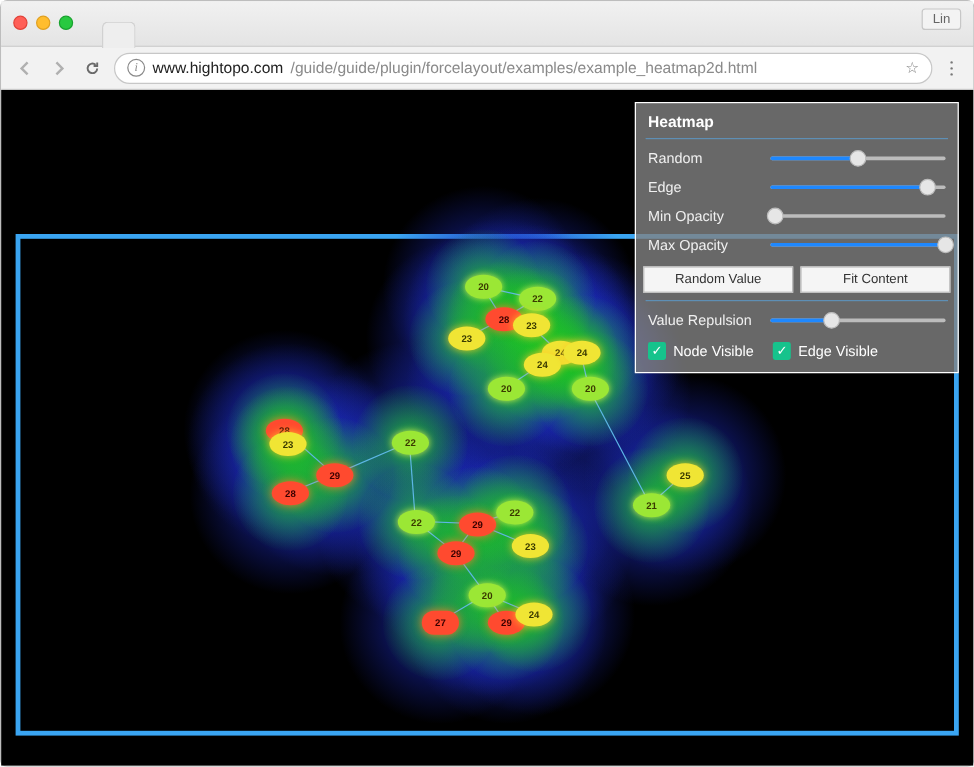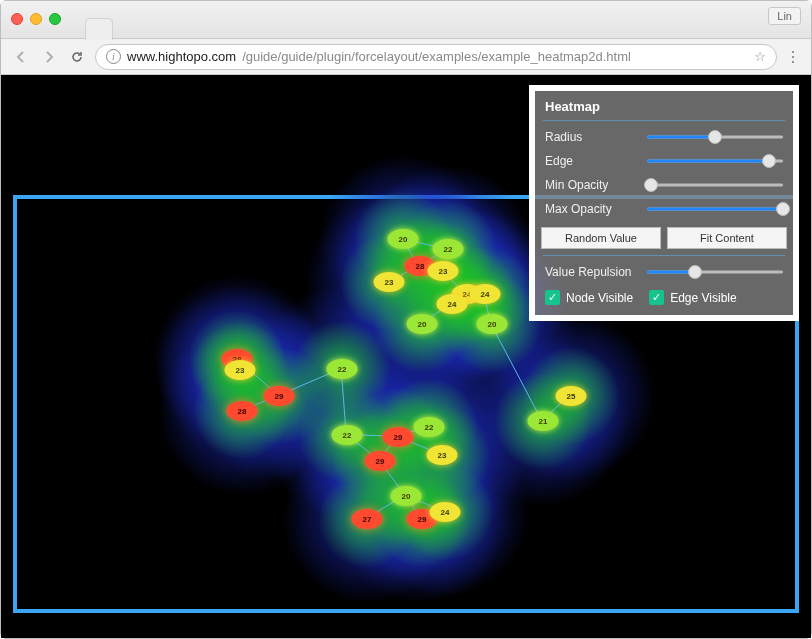--- a/index.html
+++ b/index.html
@@ -42,21 +42,21 @@
   .b-blue  { background: radial-gradient(circle, rgba(27,42,190,0.9) 0%, rgba(27,42,190,0.0) 70%); }
   .b-green { background: radial-gradient(circle, rgba(30,200,30,0.85) 0%, rgba(30,200,30,0.0) 72%); }
   .node { position:absolute; width:31px; height:20px; border-radius:50%; display:flex; align-items:center; justify-content:center; font-size:8px; color:#3a3a00; font-weight:600; transform:translate(-50%,-50%); }
   .node.lime   { background:#9be735; box-shadow:0 0 6px rgba(255,255,80,0.8); }
   .node.yellow { background:#f0e534; box-shadow:0 0 7px rgba(255,200,40,0.9); }
   .node.red    { background:#ff4a2f; color:#3a0000; box-shadow:0 0 8px rgba(255,120,40,0.95); }
   .edge-svg { position:absolute; inset:0; pointer-events:none; }
   .edge-svg line { stroke:#5db7e6; stroke-width:1; }
 
   
-  .panel { position:absolute; right:12px; top:10px; width:270px; background:rgba(130,130,130,0.80); color:#fff; font-size:12px; border:6px solid #ffffff; }
+  .panel { position:absolute; right:12px; top:10px; width:270px; background:rgba(130,130,130,0.80); color:#fff; font-size:12px; border:1px solid #ffffff; }
   .panel .section-title { font-weight:bold; padding:8px 10px 6px 10px; color:#fff; font-size:13px; }
   .panel hr { border:none; border-top:1px solid #5e8fb5; margin:0 8px 4px 8px; }
   .row { display:flex; align-items:center; padding:4px 10px; gap:6px; }
   .row .lbl { width:96px; color:#f0f0f0; }
   .row .ctrl { flex:1; }
   select.sel { width:100%; height:20px; font-size:11px; border:1px solid #888; background:#fff; color:#222; }
   .slider { position:relative; height:16px; }
   .slider .track { position:absolute; left:0; right:0; top:50%; height:3px; background:#bcbcbc; border-radius:2px; transform:translateY(-50%); }
   .slider .fill  { position:absolute; left:0; top:50%; height:3px; background:#1e88ff; border-radius:2px; transform:translateY(-50%); }
   .slider .thumb { position:absolute; top:50%; width:14px; height:14px; background:#e6e6e6; border-radius:50%; transform:translate(-50%,-50%); border:1px solid #bbb; }
@@ -200,21 +200,21 @@
           <div class="node red" style="left: 262px; top: 197px;">29</div>
           <div class="node red" style="left: 225px; top: 212px;">28</div>
           <div class="node lime" style="left: 325px; top: 170px;">22</div>
           <div class="node yellow" style="left: 223px; top: 171px;">23</div>
           <div class="node lime" style="left: 330px; top: 236px;">22</div>
           <div class="node red" style="left: 381px; top: 238px;">29</div>
           <div class="node lime" style="left: 412px; top: 228px;">22</div>
           <div class="node yellow" style="left: 425px; top: 256px;">23</div>
           <div class="node red" style="left: 363px; top: 262px;">29</div>
           <div class="node lime" style="left: 389px; top: 297px;">20</div>
-          <div class="node red" style="left: 350px; top: 320px;">27</div>
+          <div class="node red" style="left: 350px; top: 320px; border-radius: 10px;">27</div>
           <div class="node red" style="left: 405px; top: 320px;">29</div>
           <div class="node yellow" style="left: 428px; top: 313px;">24</div>
           <div class="node lime" style="left: 526px; top: 222px;">21</div>
           <div class="node yellow" style="left: 554px; top: 197px;">25</div>
           <div class="node lime" style="left: 386px; top: 40px;">20</div>
           <div class="node lime" style="left: 431px; top: 50px;">22</div>
           <div class="node red" style="left: 403px; top: 67px;">28</div>
           <div class="node yellow" style="left: 426px; top: 72px;">23</div>
           <div class="node yellow" style="left: 372px; top: 83px;">23</div>
           <div class="node yellow" style="left: 450px; top: 95px;">24</div>
@@ -222,21 +222,21 @@
           <div class="node lime" style="left: 405px; top: 125px;">20</div>
           <div class="node lime" style="left: 475px; top: 125px;">20</div>
           <div class="node yellow" style="left: 468px; top: 95px;">24</div>
         </div>
     </div>
 
     <div class="panel">
       <div class="section-title">Heatmap</div>
       <hr>
       <div class="row">
-        <div class="lbl">Radius</div>
+        <div class="lbl">Random</div>
         <div class="ctrl slider">
           <div class="track"></div>
             <div class="fill" id="f-radius" style="width: 50%;"></div>
             <div class="thumb" id="t-radius" style="left: 50%;"></div>
         </div>
       </div>
       <div class="row">
         <div class="lbl">Edge</div>
         <div class="ctrl slider">
           <div class="track"></div>

